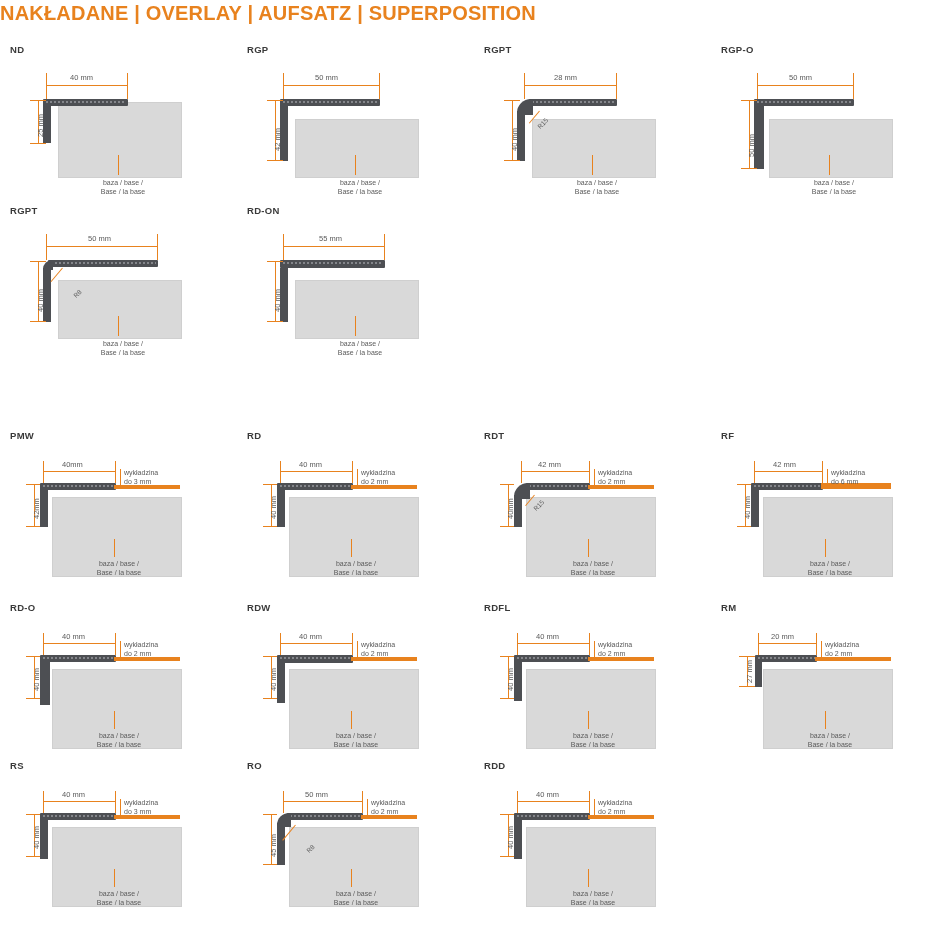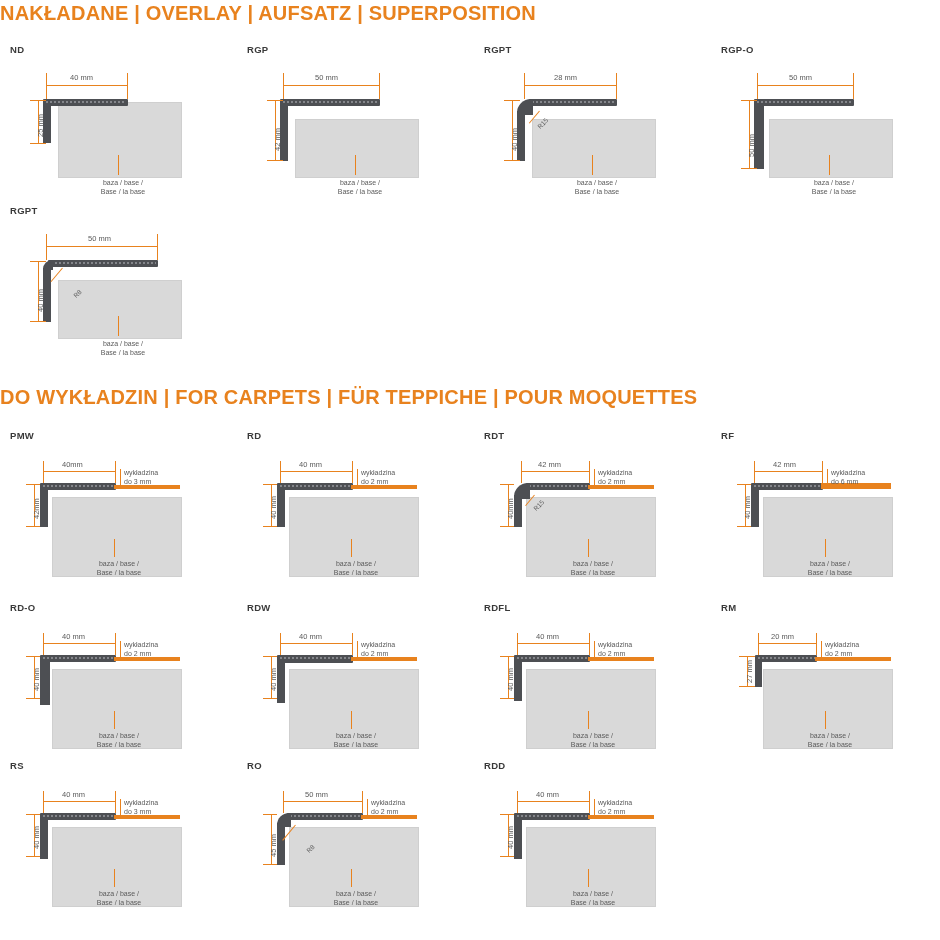--- a/index.html
+++ b/index.html
@@ -246,25 +246,45 @@
           <div class="dim-h" style="left:20px;top:41px;width:16px;"></div>
           <div class="dim-h" style="left:20px;top:101px;width:16px;"></div>
           <div class="dim-v" style="left:28px;top:41px;height:60px;"></div>
           <div class="dim-text-v" style="left:26px;top:92px;">40 mm</div>
           <div class="leader" style="left:108px;top:96px;height:20px;"></div>
           <div class="base-note" style="left:68px;top:119px;width:90px;">baza / base /
 Base / la base</div>
         </div>
       </div>
 
+      <div class="cell c1">
+        <div class="cell-label">RD-ON</div>
+        <div class="fig">
+          <div class="base" style="left:48px;top:60px;width:122px;height:57px;"></div>
+          <div class="prof-side" style="left:33px;top:48px;width:8px;height:54px;"></div>
+          <div class="prof-top" style="left:33px;top:40px;width:105px;height:8px;">
+            <div class="tread-dots"></div>
+          </div>
+          <div class="dim-v" style="left:36px;top:14px;height:26px;"></div>
+          <div class="dim-v" style="left:137px;top:14px;height:26px;"></div>
+          <div class="dim-h" style="left:36px;top:26px;width:101px;"></div>
+          <div class="dim-text" style="left:72px;top:14px;">55 mm</div>
+          <div class="dim-h" style="left:20px;top:41px;width:16px;"></div>
+          <div class="dim-h" style="left:20px;top:101px;width:16px;"></div>
+          <div class="dim-v" style="left:28px;top:41px;height:60px;"></div>
+          <div class="dim-text-v" style="left:26px;top:92px;">40 mm</div>
+          <div class="leader" style="left:108px;top:96px;height:20px;"></div>
+          <div class="base-note" style="left:68px;top:119px;width:90px;">baza / base /
+Base / la base</div>
+        </div>
+      </div>
 
     </div>
   </div>
 
-  <div class="section-title" id="section-2-title">DO WYKŁADZIN | FOR CARPETS | FÜR TEPPICHE | POUR MOQUETTES</div>
 
   <div class="grid" style="top:430px;">
     <div class="row">
 
       <div class="cell c0">
         <div class="cell-label">PMW</div>
         <div class="fig">
           <div class="base" style="left:42px;top:52px;width:128px;height:78px;"></div>
           <div class="prof-side" style="left:30px;top:40px;width:8px;height:42px;"></div>
           <div class="prof-top" style="left:30px;top:38px;width:76px;height:7px;">

